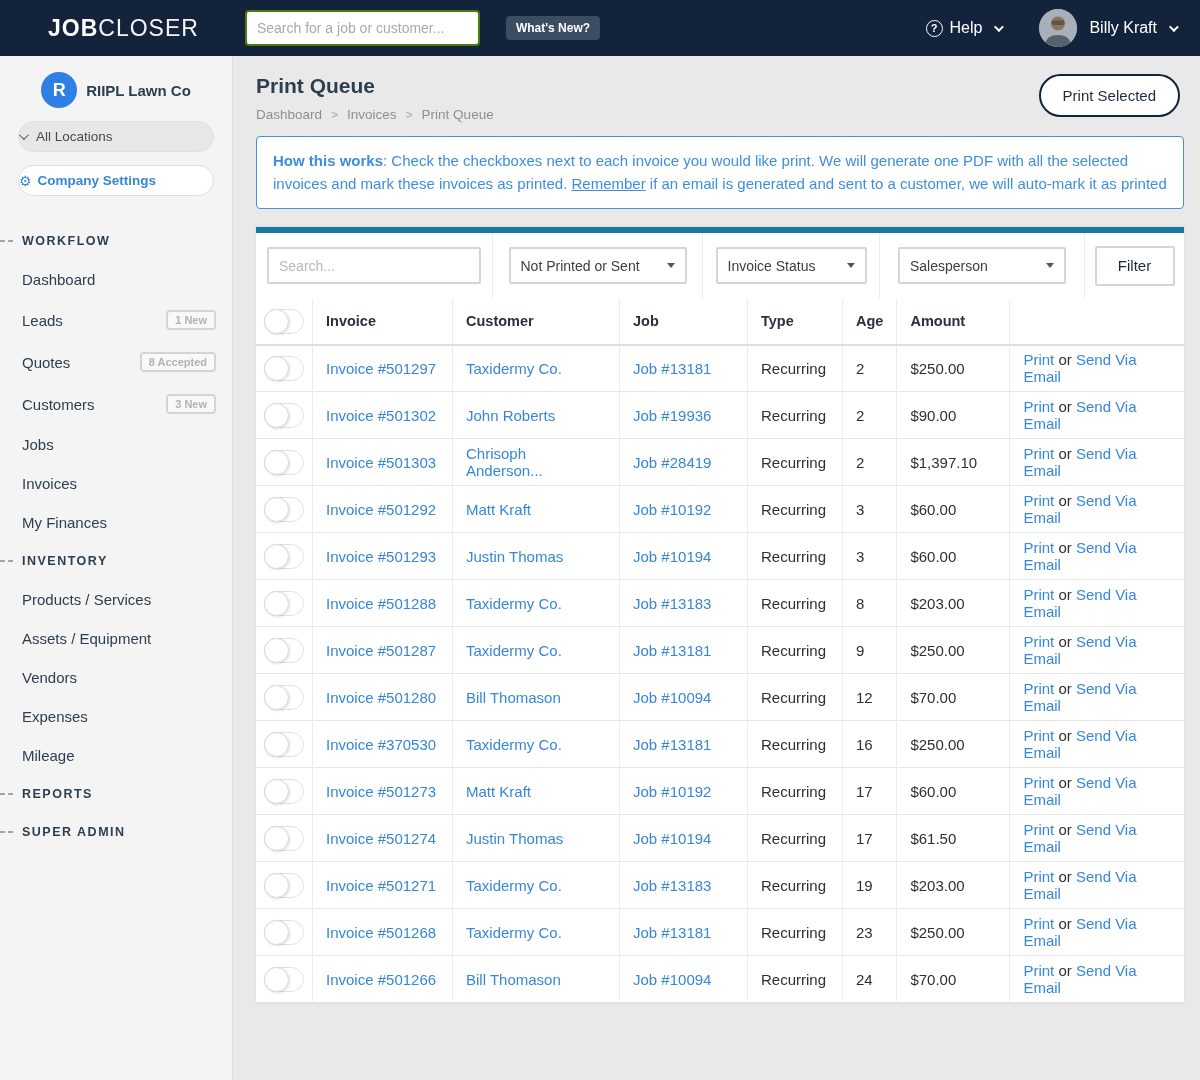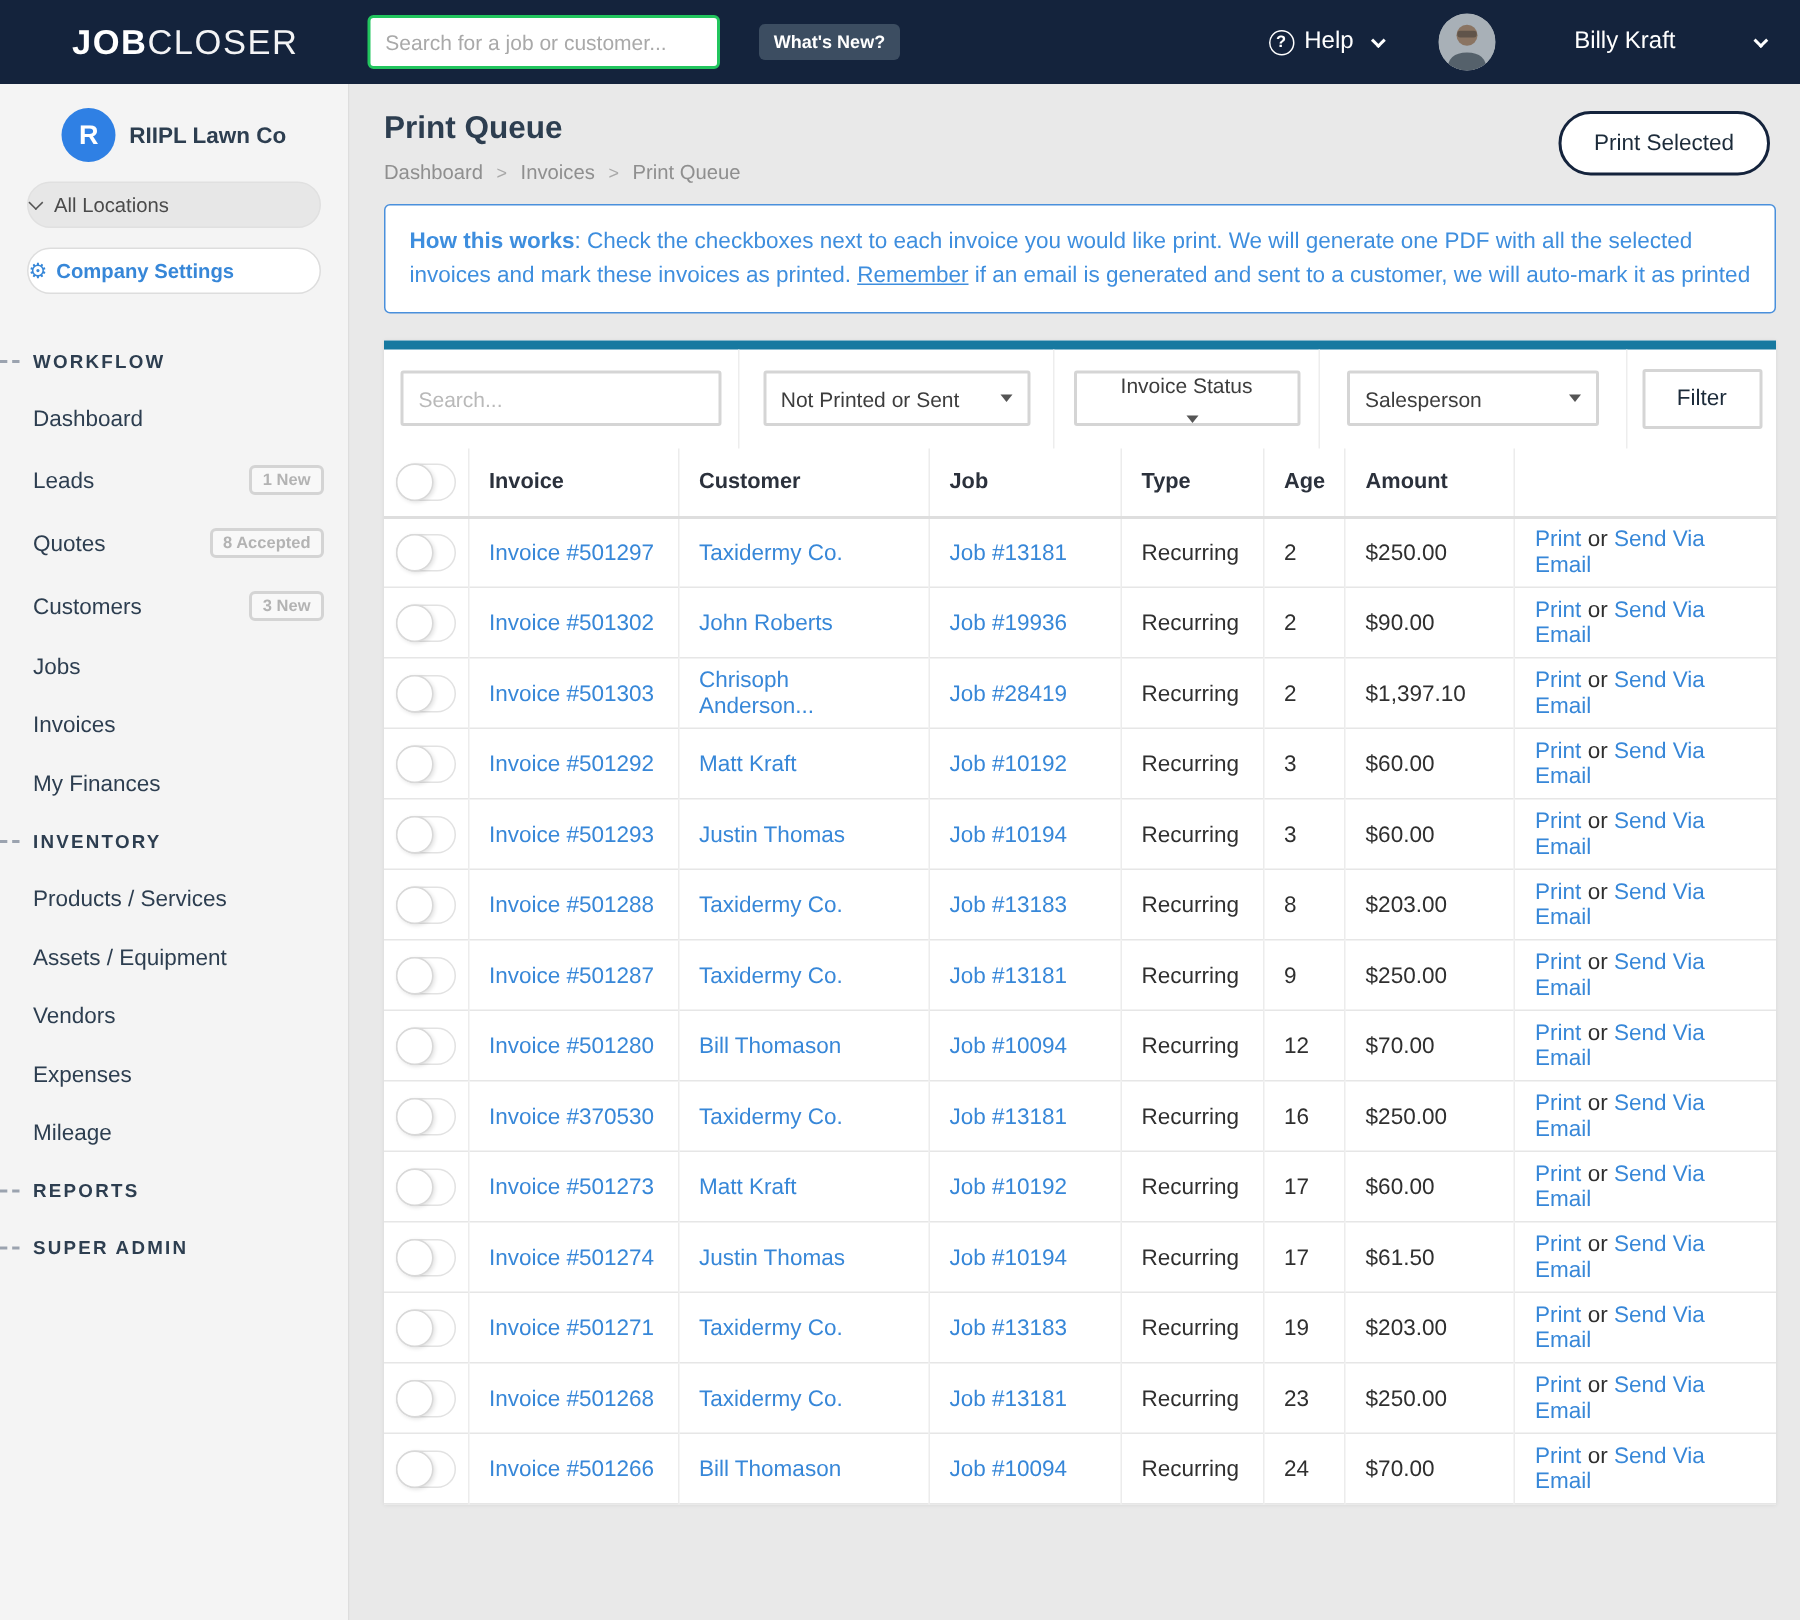--- a/index.html
+++ b/index.html
@@ -8,33 +8,33 @@
   }
   *{box-sizing:border-box;margin:0;padding:0;}
   html,body{width:1200px;height:1080px;overflow:hidden;}
   body{font-family:"Liberation Sans","DejaVu Sans",sans-serif;background:var(--main-bg);color:#333;}
 
   
   .navbar{height:56px;background:var(--navy);display:flex;align-items:center;padding:0 24px 0 48px;}
   .logo{color:#fff;font-size:23px;letter-spacing:1px;white-space:nowrap;}
   .logo .bold{font-weight:700;}
   .logo .light{font-weight:300;opacity:.95;}
-  .nav-search{margin-left:46px;width:235px;height:36px;border:2px solid #22c55e;border-radius:4px;
+  .nav-search{margin-left:46px;width:235px;height:36px;border:2px solid #4d7c0f;border-radius:4px;
     padding:0 10px;font-size:14px;color:#444;outline:none;font-family:inherit;}
   .nav-search::placeholder{color:#A9A9A9;}
   .whats-new{margin-left:26px;background:#3C4D61;color:#fff;font-size:12px;font-weight:700;
     padding:5px 10px;border-radius:4px;cursor:pointer;white-space:nowrap;}
   .nav-spacer{flex:1;}
   .help-group{display:flex;align-items:center;color:#fff;font-size:16px;cursor:pointer;margin-right:38px;}
   .q-circle{display:inline-flex;align-items:center;justify-content:center;width:17px;height:17px;
     border:1.5px solid #fff;border-radius:50%;font-size:11px;font-weight:700;margin-right:7px;}
   .chev{display:inline-block;width:7px;height:7px;border-right:2px solid #fff;border-bottom:2px solid #fff;
     transform:rotate(45deg) translateY(-2px);margin-left:12px;}
   .avatar{width:38px;height:38px;border-radius:50%;overflow:hidden;flex:none;background:#9aa4ac;}
-  .user-group{display:flex;align-items:center;color:#fff;font-size:16px;cursor:pointer;gap:40px;}
+  .user-group{display:flex;align-items:center;color:#fff;font-size:16px;cursor:pointer;}
   .user-name{margin-left:12px;}
 
   
   .shell{display:flex;height:1024px;}
   .sidebar{width:233px;background:var(--sidebar-bg);border-right:1px solid #DDD;flex:none;overflow:hidden;}
   .main{flex:1;position:relative;}
 
   
   .company-row{display:flex;align-items:center;justify-content:center;margin-top:16px;}
   .company-logo{width:36px;height:36px;border-radius:50%;background:#2F80E4;color:#fff;font-weight:700;
@@ -80,21 +80,21 @@
   .fg-search{width:237px;}
   .fg-dd1{width:210px;}
   .fg-dd2{width:177px;}
   .fg-dd3{width:205px;}
   .fg-btn{flex:1;}
   .filter-search{width:214px;height:37px;border:2px solid #D5D5D5;border-radius:2px;padding:0 10px;
     font-size:14px;color:#444;outline:none;font-family:inherit;}
   .filter-search::placeholder{color:#B9B9B9;}
   .select-box{height:37px;border:2px solid #D5D5D5;border-radius:2px;background:#fff;display:flex;
     align-items:center;justify-content:space-between;padding:0 10px;font-size:14px;color:#3d3d3d;cursor:pointer;}
-  .sb1{width:178px;} .sb2{width:151px;flex-direction:column;} .sb3{width:168px;}
+  .sb1{width:178px;} .sb2{width:151px;} .sb3{width:168px;}
   .tri{width:0;height:0;border-left:4px solid transparent;border-right:4px solid transparent;
     border-top:5px solid #555;margin-left:8px;flex:none;}
   .filter-btn{width:80px;height:40px;background:#fff;border:2px solid #D5D5D5;border-radius:2px;
     font-size:15px;color:#1c2b3a;cursor:pointer;font-family:inherit;}
 
   
   table{width:100%;border-collapse:collapse;}
   th,td{border-right:1px solid #ECECEC;padding:0 13px;text-align:left;font-size:15px;}
   th:last-child,td:last-child{border-right:none;}
   thead tr{height:46px;border-bottom:2px solid #DEDEDE;}

